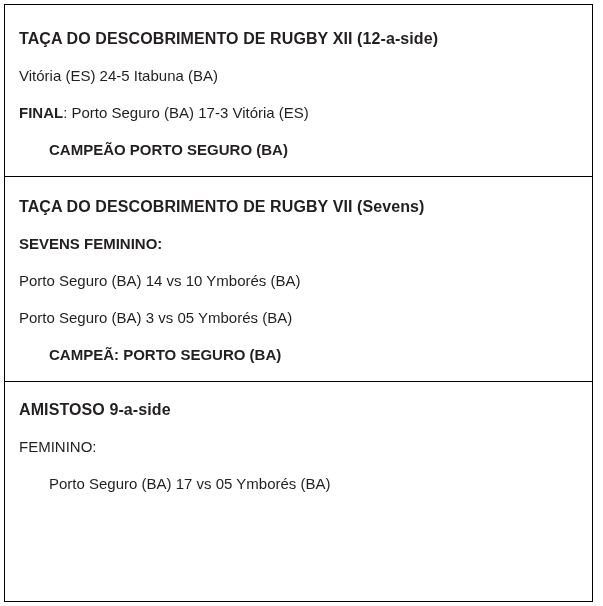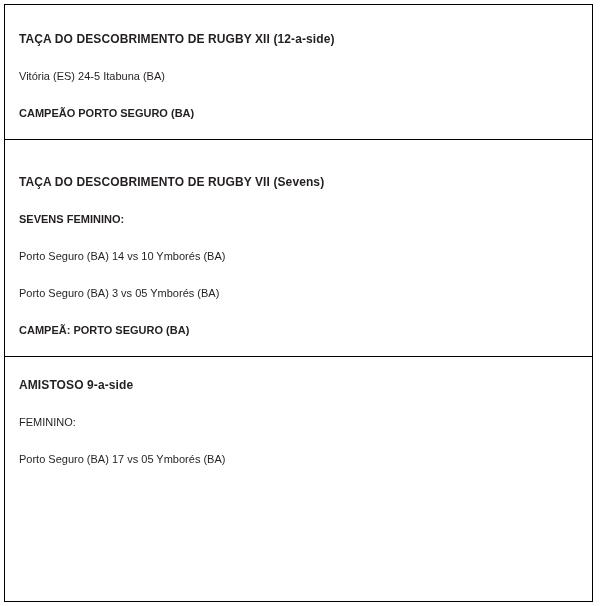--- a/index.html
+++ b/index.html
@@ -30,48 +30,49 @@
     background: #ffffff;
   }
   .section {
     box-sizing: border-box;
     padding: 0 14px;
   }
   .section + .section {
     border-top: 1px solid #000000;
   }
   .sec-1 { padding-top: 26px; padding-bottom: 18px; }
-  .sec-2 { padding-top: 34px; padding-bottom: 18px; }
+  .sec-2 { padding-top: 22px; padding-bottom: 18px; }
   .sec-3 { padding-top: 20px; padding-bottom: 12px; }
   .line {
-    font-size: 11px;
+    font-size: 15px;
     line-height: 16px;
     margin: 0 0 21px 0;
     white-space: nowrap;
   }
-  .line:last-child { margin-bottom: 0; }
+  .line:last-child { margin-bottom: 0; margin-left: 30px; }
   .bold {
     font-weight: bold;
   }
   .heading {
     font-weight: bold;
-    font-size: 12px;
+    font-size: 16px;
     letter-spacing: 0.1px;
   }
   .inline-bold { font-weight: bold; }
 </style>
 </head>
 <body>
 
 <div class="page">
   <div class="frame">
 
     <div class="section sec-1">
       <p class="line heading">TAÇA DO DESCOBRIMENTO DE RUGBY XII (12-a-side)</p>
       <p class="line">Vitória (ES) 24-5 Itabuna (BA)</p>
+      <p class="line"><span class="inline-bold">FINAL</span><span>: Porto Seguro (BA) 17-3 Vitória (ES)</span></p>
       <p class="line bold">CAMPEÃO PORTO SEGURO (BA)</p>
     </div>
 
     <div class="section sec-2">
       <p class="line heading">TAÇA DO DESCOBRIMENTO DE RUGBY VII (Sevens)</p>
       <p class="line bold">SEVENS FEMININO:</p>
       <p class="line">Porto Seguro (BA) 14 vs 10 Ymborés (BA)</p>
       <p class="line">Porto Seguro (BA) 3 vs 05 Ymborés (BA)</p>
       <p class="line bold">CAMPEÃ: PORTO SEGURO (BA)</p>
     </div>

